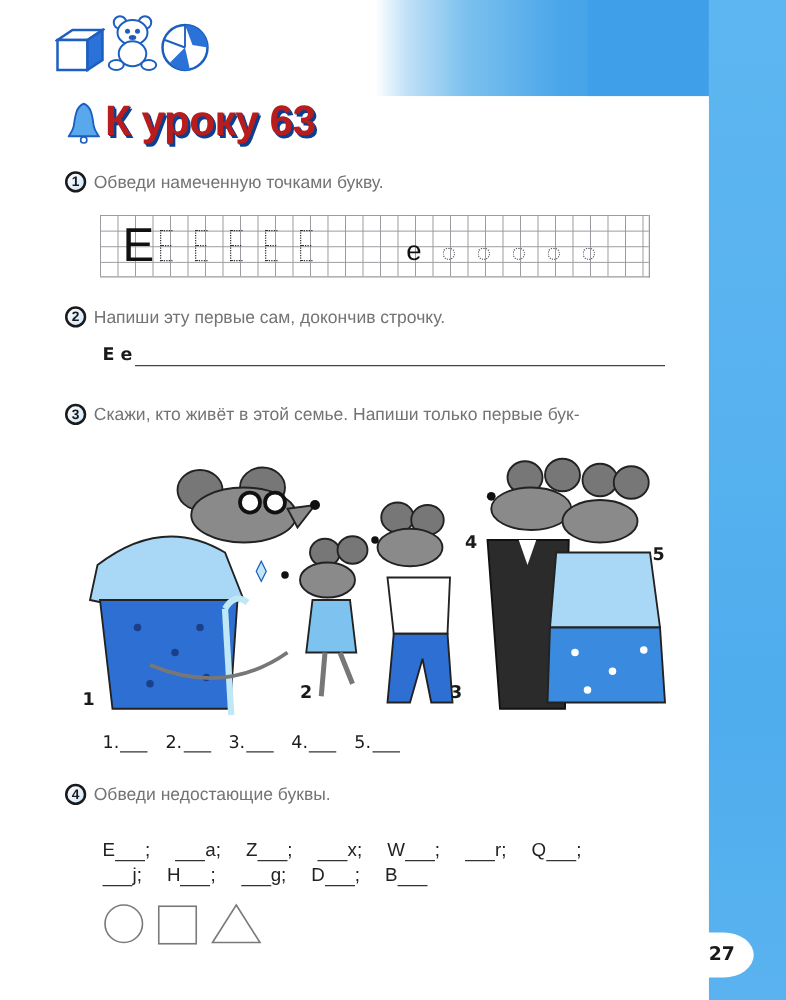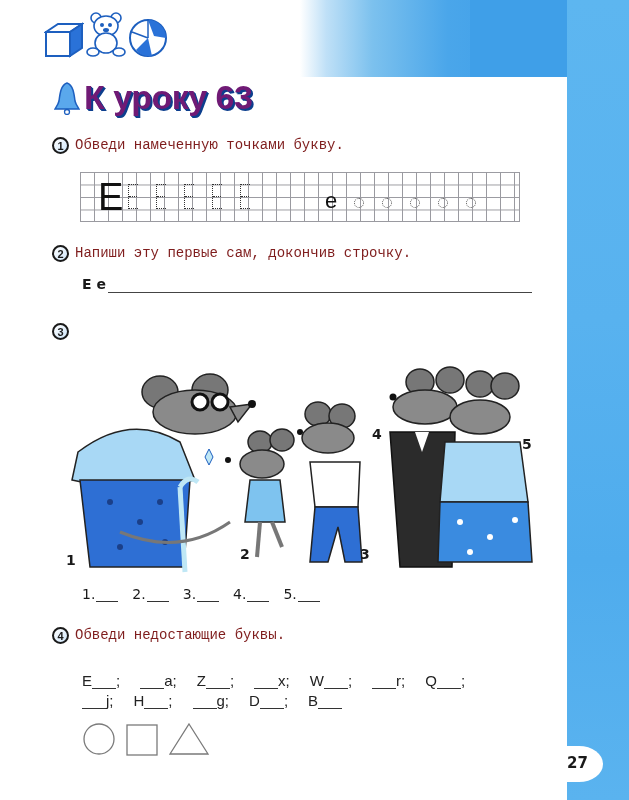--- a/index.html
+++ b/index.html
@@ -21,34 +21,34 @@
   }
   .white-panel {
     position:absolute; left:0; top:77px; width:567px; height:723px; background:#ffffff;
   }
 
   
   .header-icons { position:absolute; left:44px; top:12px; display:flex; align-items:flex-end; gap:2px; }
   .title-row { position:absolute; left:54px; top:78px; display:flex; align-items:center; gap:4px; }
   .title {
     font-family:"Liberation Sans", sans-serif; font-weight:bold; font-size:34px;
-    color:#701a75; letter-spacing:-0.5px;
+    color:#b91c1c; letter-spacing:-0.5px;
     text-shadow: 1px 1px 0 #0d3f8e, 2px 2px 0 #0d3f8e;
   }
 
   
   .task { position:absolute; left:52px; display:flex; align-items:flex-start; gap:6px; }
   .num-badge {
     width:17px; height:17px; border-radius:50%; border:2px solid #1a1a1a;
     display:flex; align-items:center; justify-content:center;
     font-family:"Liberation Sans", sans-serif; font-weight:bold; font-size:11px;
     background:linear-gradient(135deg,#ffffff 0%, #cfe6fa 100%);
     color:#1a1a1a; flex-shrink:0; margin-top:1px;
   }
-  .task-text { font-family:Liberation Mono, monospace; font-size:14px; line-height:19px; color:#7f1d1d; }
+  .task-text { font-family:Liberation Sans, sans-serif; font-size:14px; line-height:19px; color:#737373; }
 
   
   .grid {
     position:absolute; left:80px; top:172px; width:440px; height:50px;
     background-image:
       linear-gradient(#9a9aa0 1px, transparent 1px),
       linear-gradient(90deg, #9a9aa0 1px, transparent 1px);
     background-size:14px 12.5px;
     border-right:1px solid #9a9aa0; border-bottom:1px solid #9a9aa0;
   }
@@ -161,20 +161,21 @@
 <div class="task" style="top:244px;">
   <span class="num-badge">2</span>
   <span class="task-text">Напиши эту первые сам, докончив строчку.</span>
 </div>
 <span class="ee-label">Е е</span>
 <div class="writing-line"></div>
 
 <div class="task" style="top:322px;">
   <span class="num-badge">3</span>
   <div>
+    <div class="task-text">Скажи, кто живёт в этой семье. Напиши только первые бук-</div>
   </div>
 </div>
 
 <div class="illus">
   <svg width="480" height="215" viewBox="0 0 480 215">
 
     <g>
       <ellipse cx="100" cy="30" rx="18" ry="16" fill="#777" stroke="#222" stroke-width="1.5"></ellipse>
       <ellipse cx="150" cy="28" rx="18" ry="16" fill="#777" stroke="#222" stroke-width="1.5"></ellipse>
       <ellipse cx="135" cy="50" rx="42" ry="22" fill="#8a8a8a" stroke="#222" stroke-width="1.5"></ellipse>

